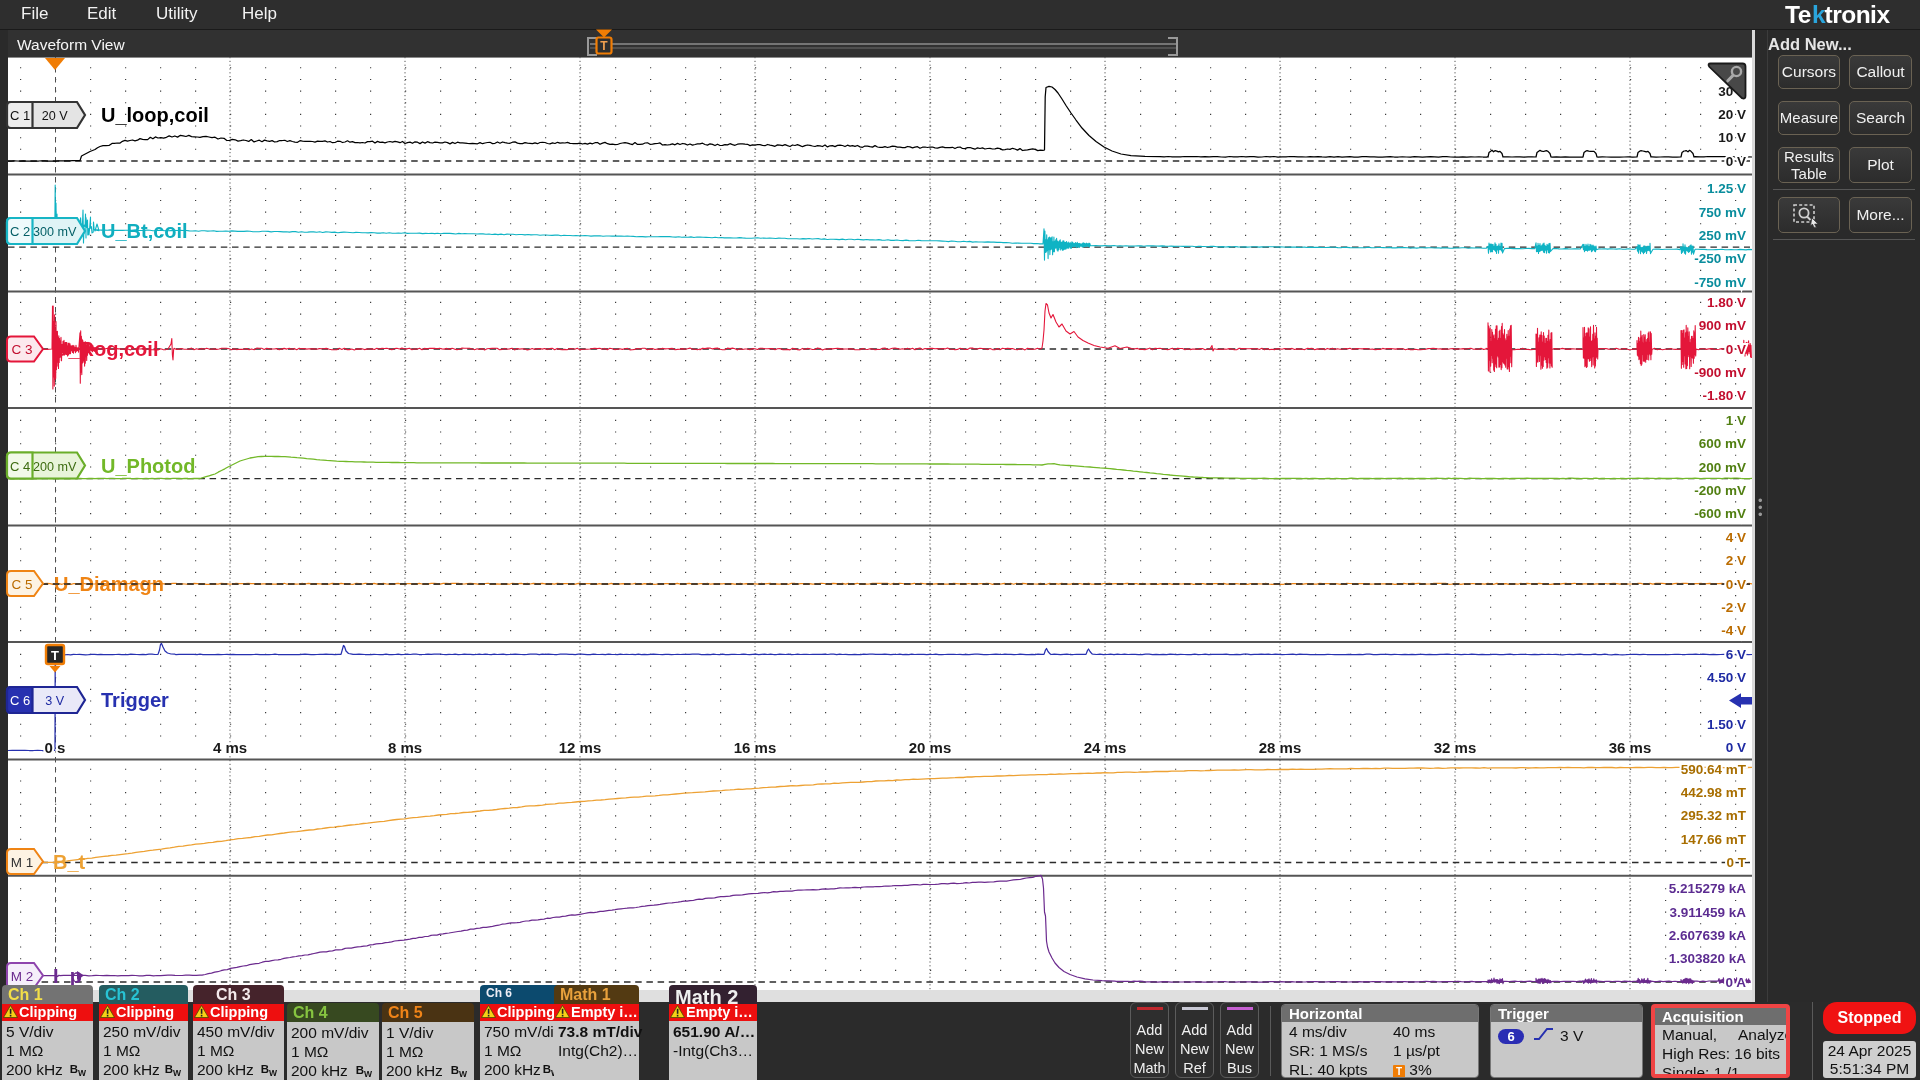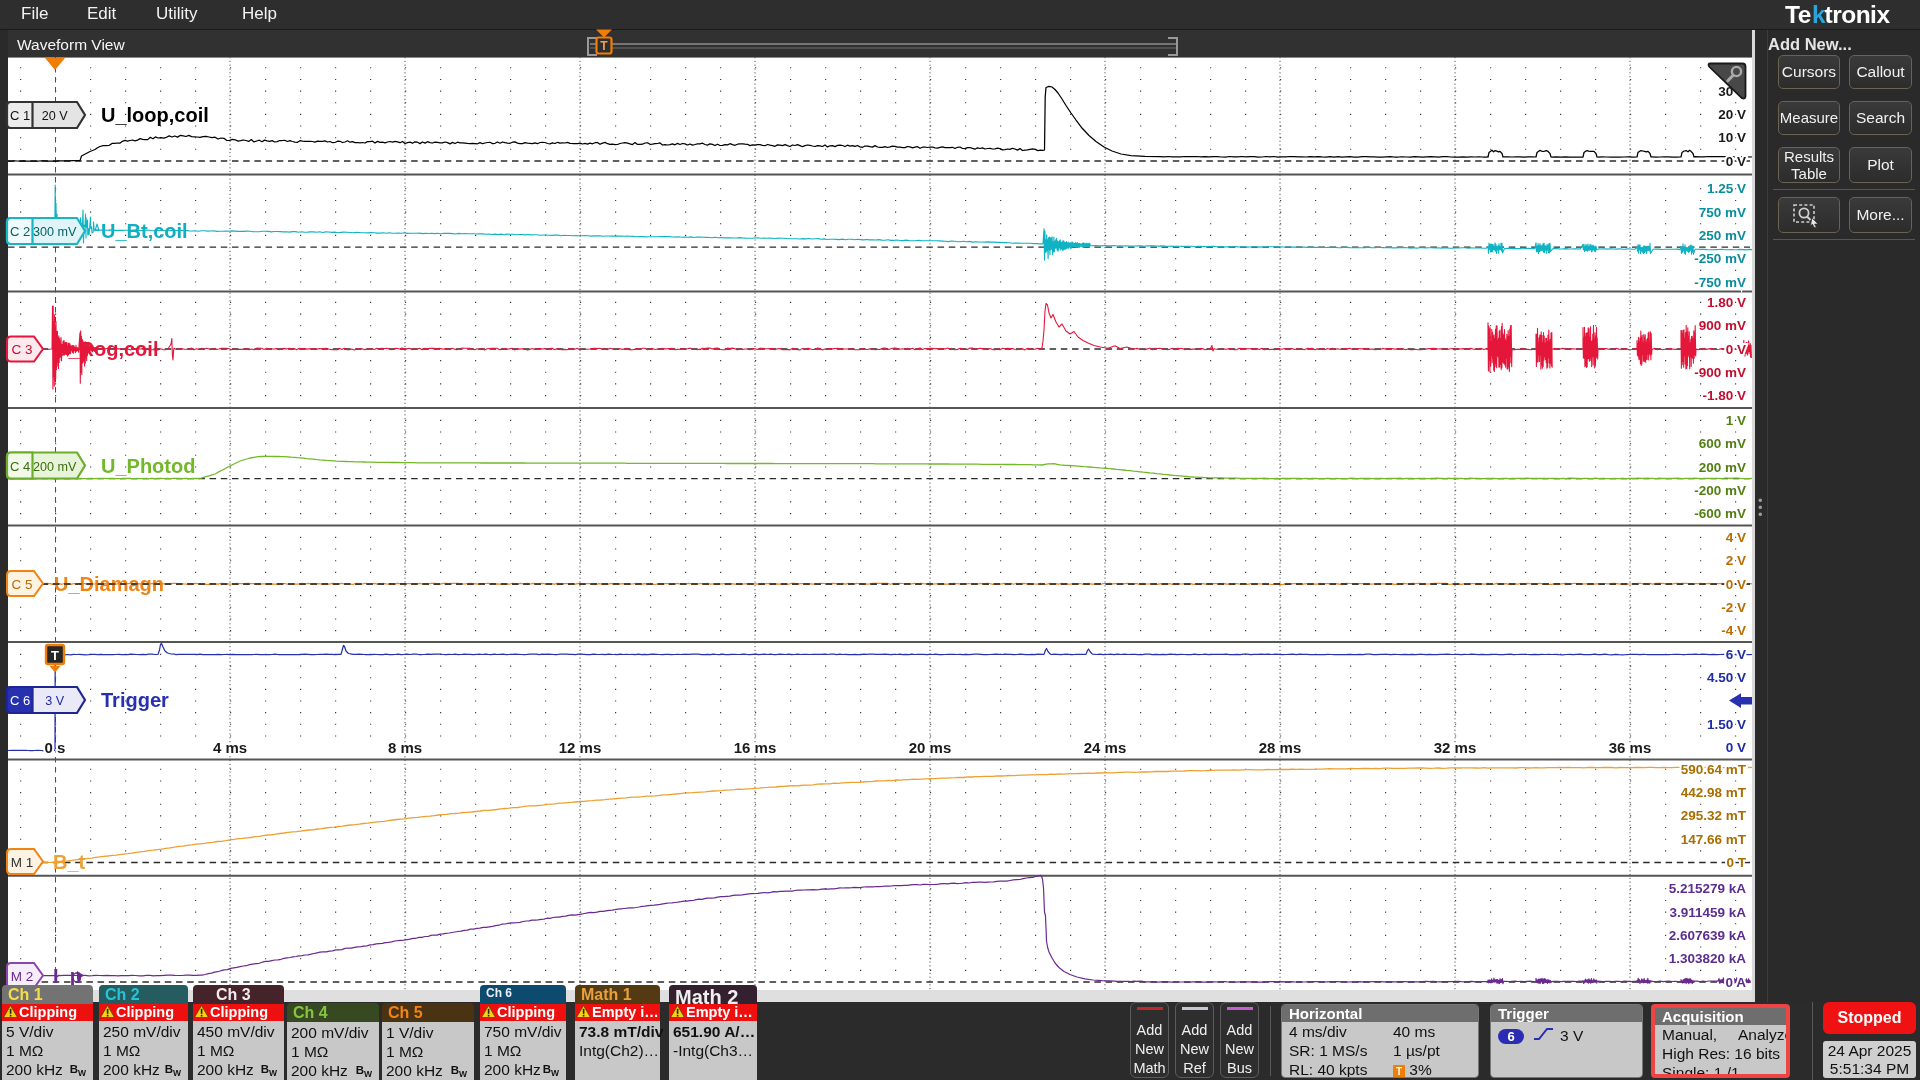--- a/index.html
+++ b/index.html
@@ -318,21 +318,21 @@
         <path d="M7.5,0.5 L14.5,12.5 H0.5 Z" fill="#f7d117" stroke="#4a4a00" stroke-width="0.8"></path>
         <rect x="6.8" y="3.8" width="1.6" height="5" fill="#222"></rect>
         <rect x="6.8" y="9.8" width="1.6" height="1.7" fill="#222"></rect>
       </svg>Clipping</div>
     <div style="background:#c8c8c8;color:#111;font-size:15.5px;padding:1px 0 0 4px;line-height:19px;height:100%;position:relative">
       <div style="font-weight:normal;white-space:nowrap">750 mV/div</div>
       <div style="font-weight:normal;white-space:nowrap">1 MΩ</div>
       <div style="font-weight:normal;white-space:nowrap">200 kHz<span style="position:absolute;right:7px;font-size:11.5px;font-weight:bold">B<sub style="font-size:8.5px">W</sub></span></div>
     </div>
   </div>
-<div class="abs" style="left:575px;top:985px;width:85px;height:95px">
+<div class="abs" style="left:554px;top:985px;width:85px;height:95px">
     <div style="height:19px;background:#533a12;border-radius:4px 4px 0 0;color:#e8a13c;font-size:16px;font-weight:bold;padding:1px 0 0 6px">Math 1</div>
     <div style="height:17px;background:#ee0f0f;color:#fff;font-size:14.5px;font-weight:bold;padding-left:1px;line-height:17px;white-space:nowrap;overflow:hidden"><svg width="15" height="13" viewBox="0 0 15 13" style="margin:0 1px -1px 0">
         <path d="M7.5,0.5 L14.5,12.5 H0.5 Z" fill="#f7d117" stroke="#4a4a00" stroke-width="0.8"></path>
         <rect x="6.8" y="3.8" width="1.6" height="5" fill="#222"></rect>
         <rect x="6.8" y="9.8" width="1.6" height="1.7" fill="#222"></rect>
       </svg>Empty i…</div>
     <div style="background:#c8c8c8;color:#111;font-size:15.5px;padding:1px 0 0 4px;line-height:19px;height:100%;position:relative">
       <div style="font-weight:bold;white-space:nowrap">73.8 mT/div</div>
       <div style="font-weight:normal;white-space:nowrap">Intg(Ch2)…</div>
     </div>
@@ -371,13 +371,13 @@
     </div>
   </div>
 <div class="abs" style="left:1651px;top:1004px;width:139px;height:74px;border-radius:4px;overflow:hidden;border:4px solid #ef4444">
     <div style="height:17px;background:#6e6e6e;color:#fff;font-size:15px;font-weight:bold;padding:0 0 0 7px;line-height:17px">Acquisition</div>
     <div style="background:#c8c8c8;height:57px;color:#111;font-size:15.5px;line-height:19px;padding:0 0 0 7px">
       <div>Manual,<span style="position:absolute;left:83px">Analyze</span></div>
       <div>High Res: 16 bits</div>
       <div>Single: 1 /1</div>
     </div>
   </div>
-<div class="abs" style="left:1823px;top:1002px;width:93px;height:32px;background:#f01212;border-radius:6px;color:#fff;font-size:16px;font-weight:bold;text-align:center;line-height:32px">Stopped</div>
+<div class="abs" style="left:1823px;top:1002px;width:93px;height:32px;background:#f01212;border-radius:14px;color:#fff;font-size:16px;font-weight:bold;text-align:center;line-height:32px">Stopped</div>
 <div class="abs" style="left:1823px;top:1041px;width:93px;height:37px;background:#cfcfcf;border-radius:3px;color:#111;font-size:15.5px;text-align:center;line-height:18px;padding-top:1px">24 Apr 2025<br>5:51:34 PM</div>
 </body></html>

